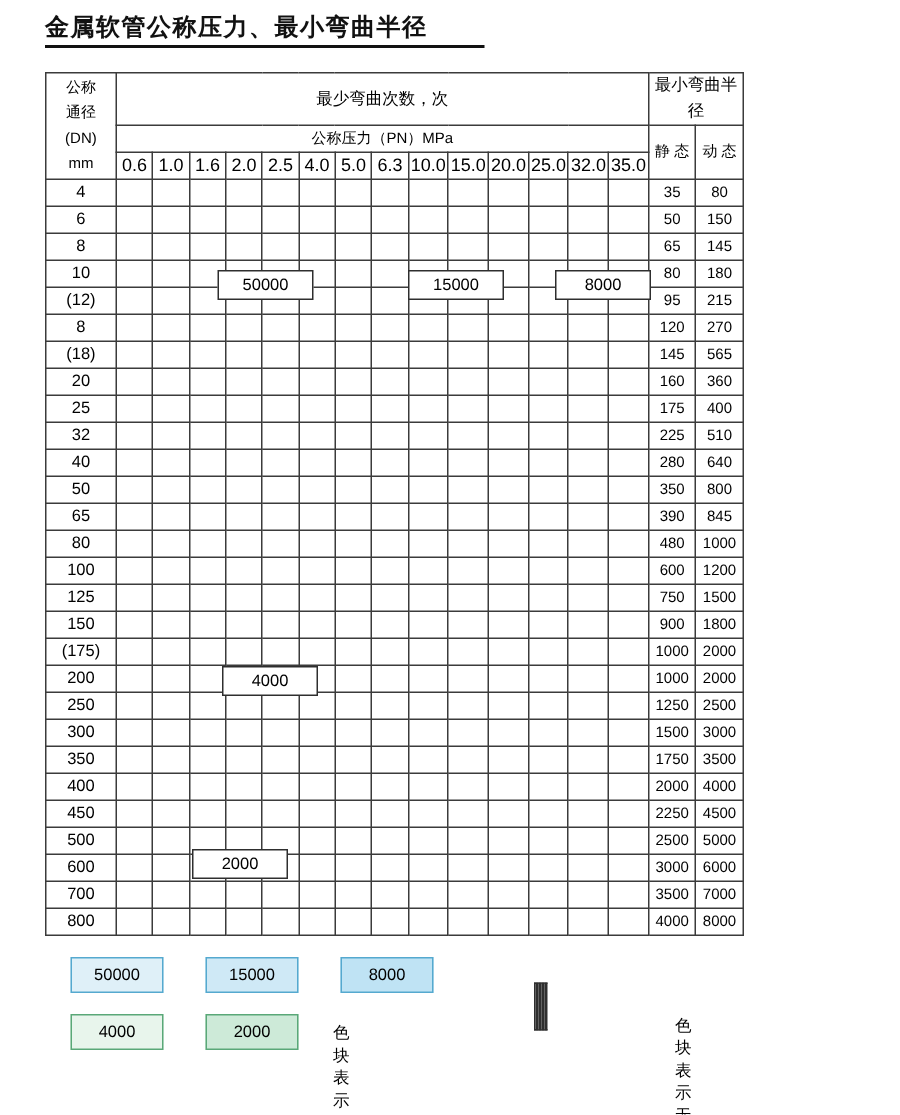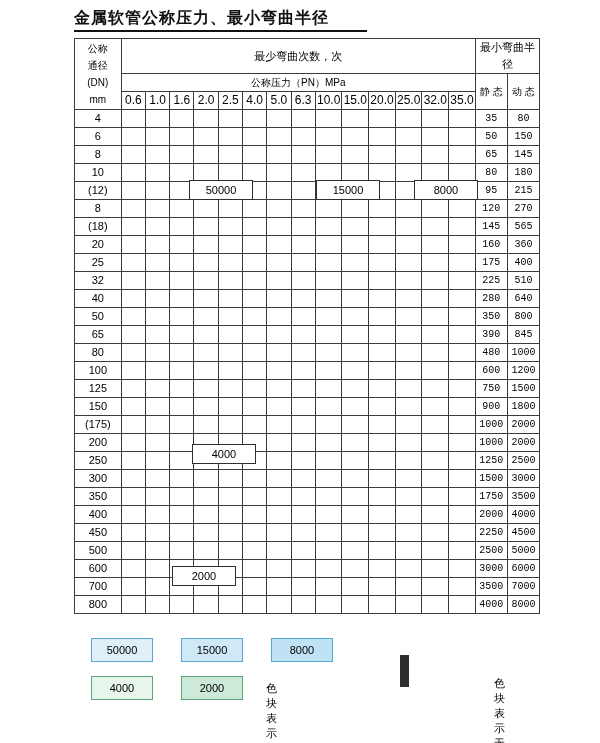--- a/index.html
+++ b/index.html
@@ -3,34 +3,34 @@
 <meta charset="utf-8">
 <style>
   html,body{margin:0;padding:0;}
   body{
     width:600px;height:743px;
     background:#ffffff;
     font-family:"Liberation Sans","DejaVu Sans",sans-serif;
     color:#000;
     overflow:hidden;
   }
-  .page{position:relative;width:496px;height:743px;margin-left:44px;}
+  .page{position:relative;width:496px;height:743px;}
 
   .title{
     position:absolute;left:30px;top:8px;
     font-family:"Liberation Serif","DejaVu Serif",serif;
     font-weight:bold;font-size:16px;letter-spacing:1px;
     color:#111;
   }
   .title-rule{
     position:absolute;left:30px;top:30px;width:293px;height:2px;background:#111;
   }
 
   table.main{
-    position:absolute;left:30px;top:38px;
+    position:absolute;left:30px;top:48px;
     border-collapse:collapse;
     table-layout:fixed;
     font-size:10px;
   }
   table.main td,table.main th{
     border:1px solid #3b3b3b;
     padding:0;
     text-align:center;
     vertical-align:middle;
     font-weight:normal;
@@ -46,21 +46,21 @@
   .hd-title{font-size:11px;}
   .hd-sub{font-size:10px;}
   .pnum{font-size:12px;background:#dff0fa;}
 
   
   .c-blue-d{background:#7ec8e8;}
   .c-green-d{background:#89cfa4;}
   .c-green-l{background:#dff0e5;}
   .c-white{background:#ffffff;}
 
-  .val{font-size:10px;font-family:Liberation Mono, monospace;}
+  .val{font-size:10px;}
 
   
   .chip{
     position:absolute;
     background:#ffffff;
     border:1px solid #2e2e2e;
     font-size:11px;
     text-align:center;
     line-height:18px;
     height:18px;

